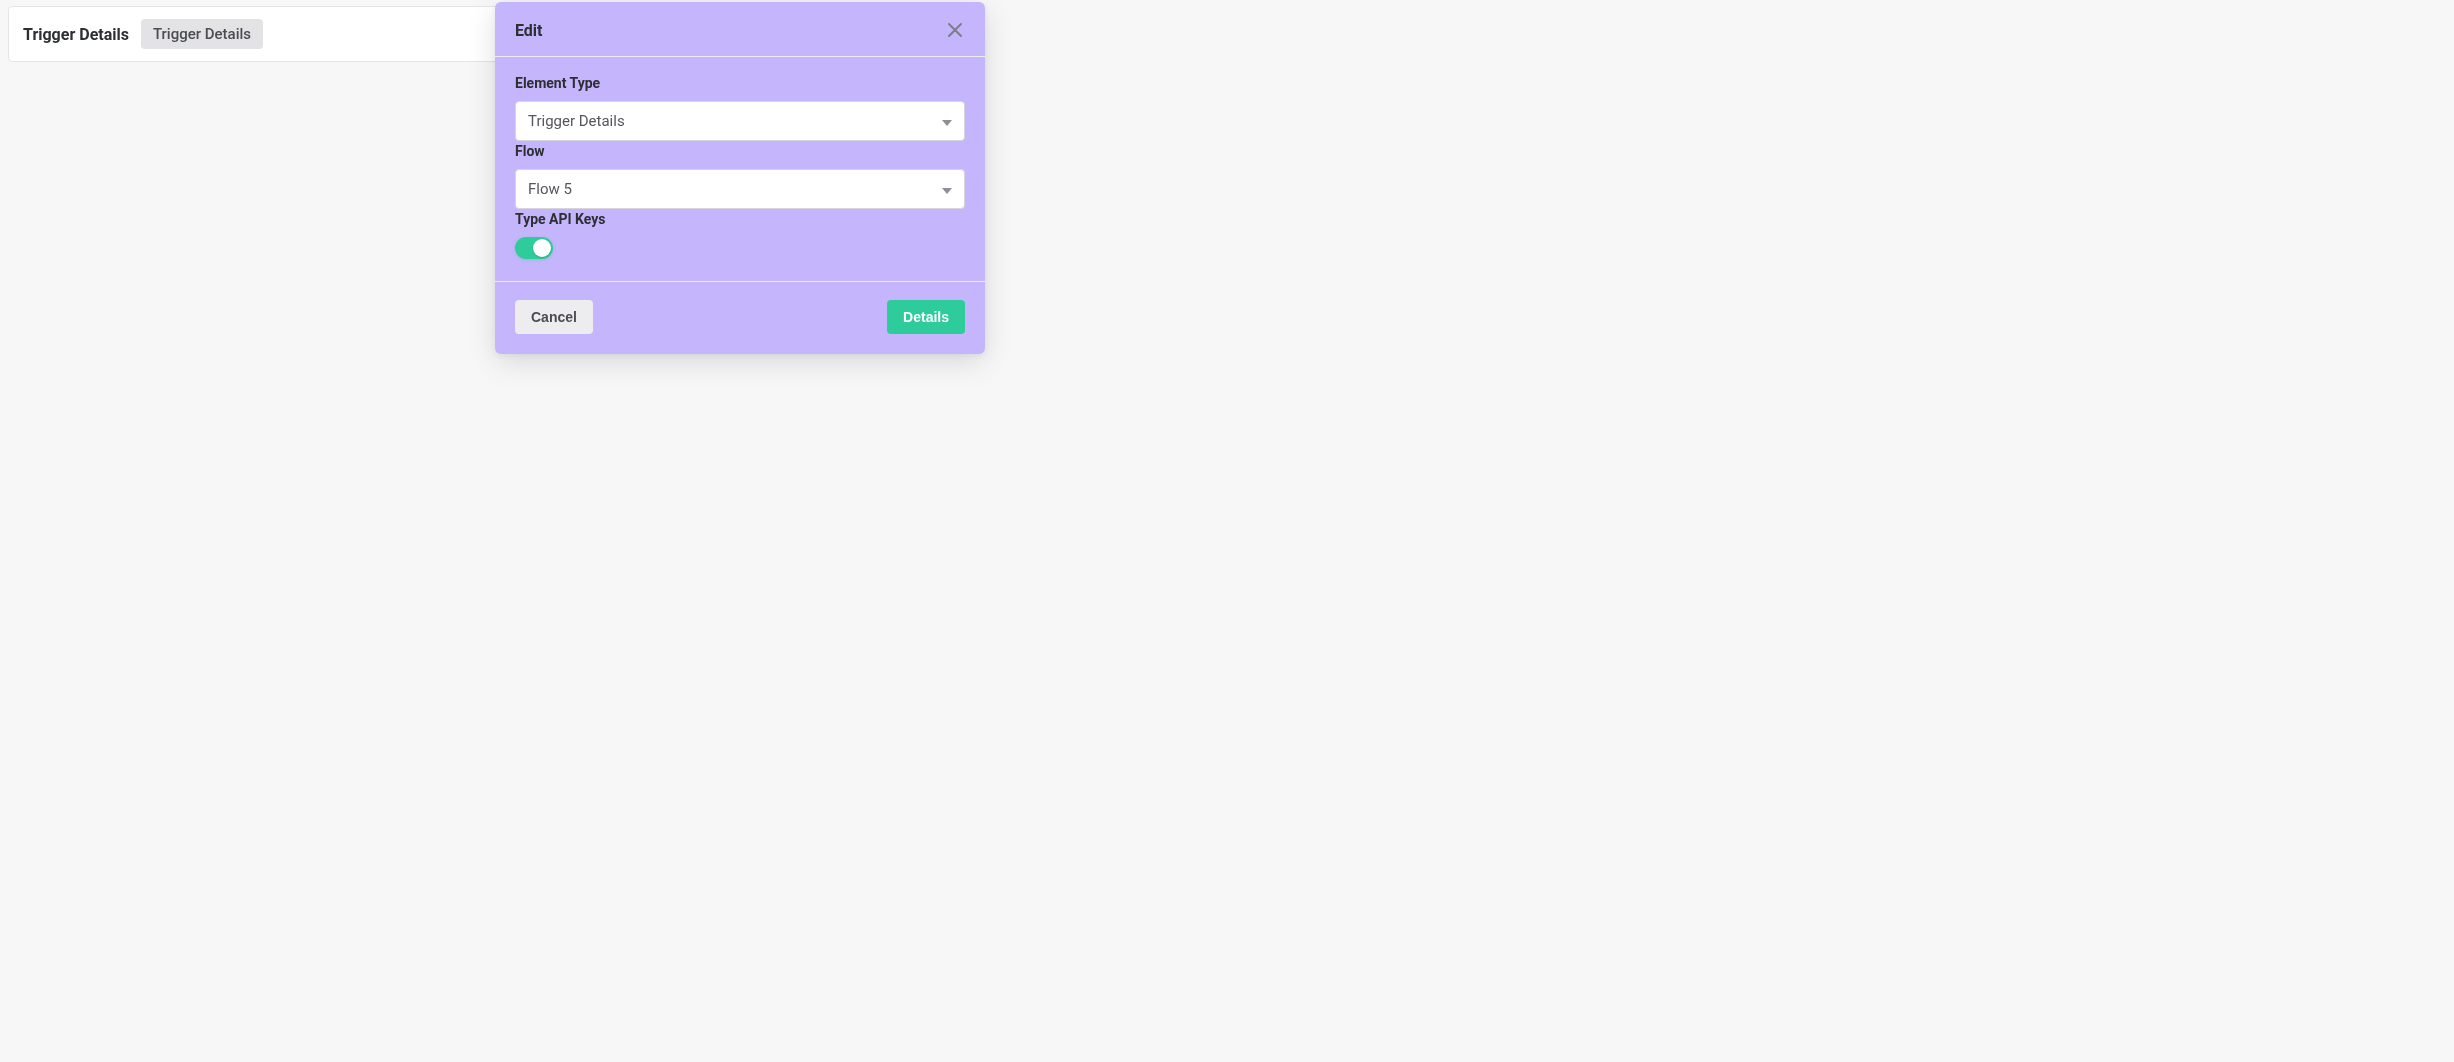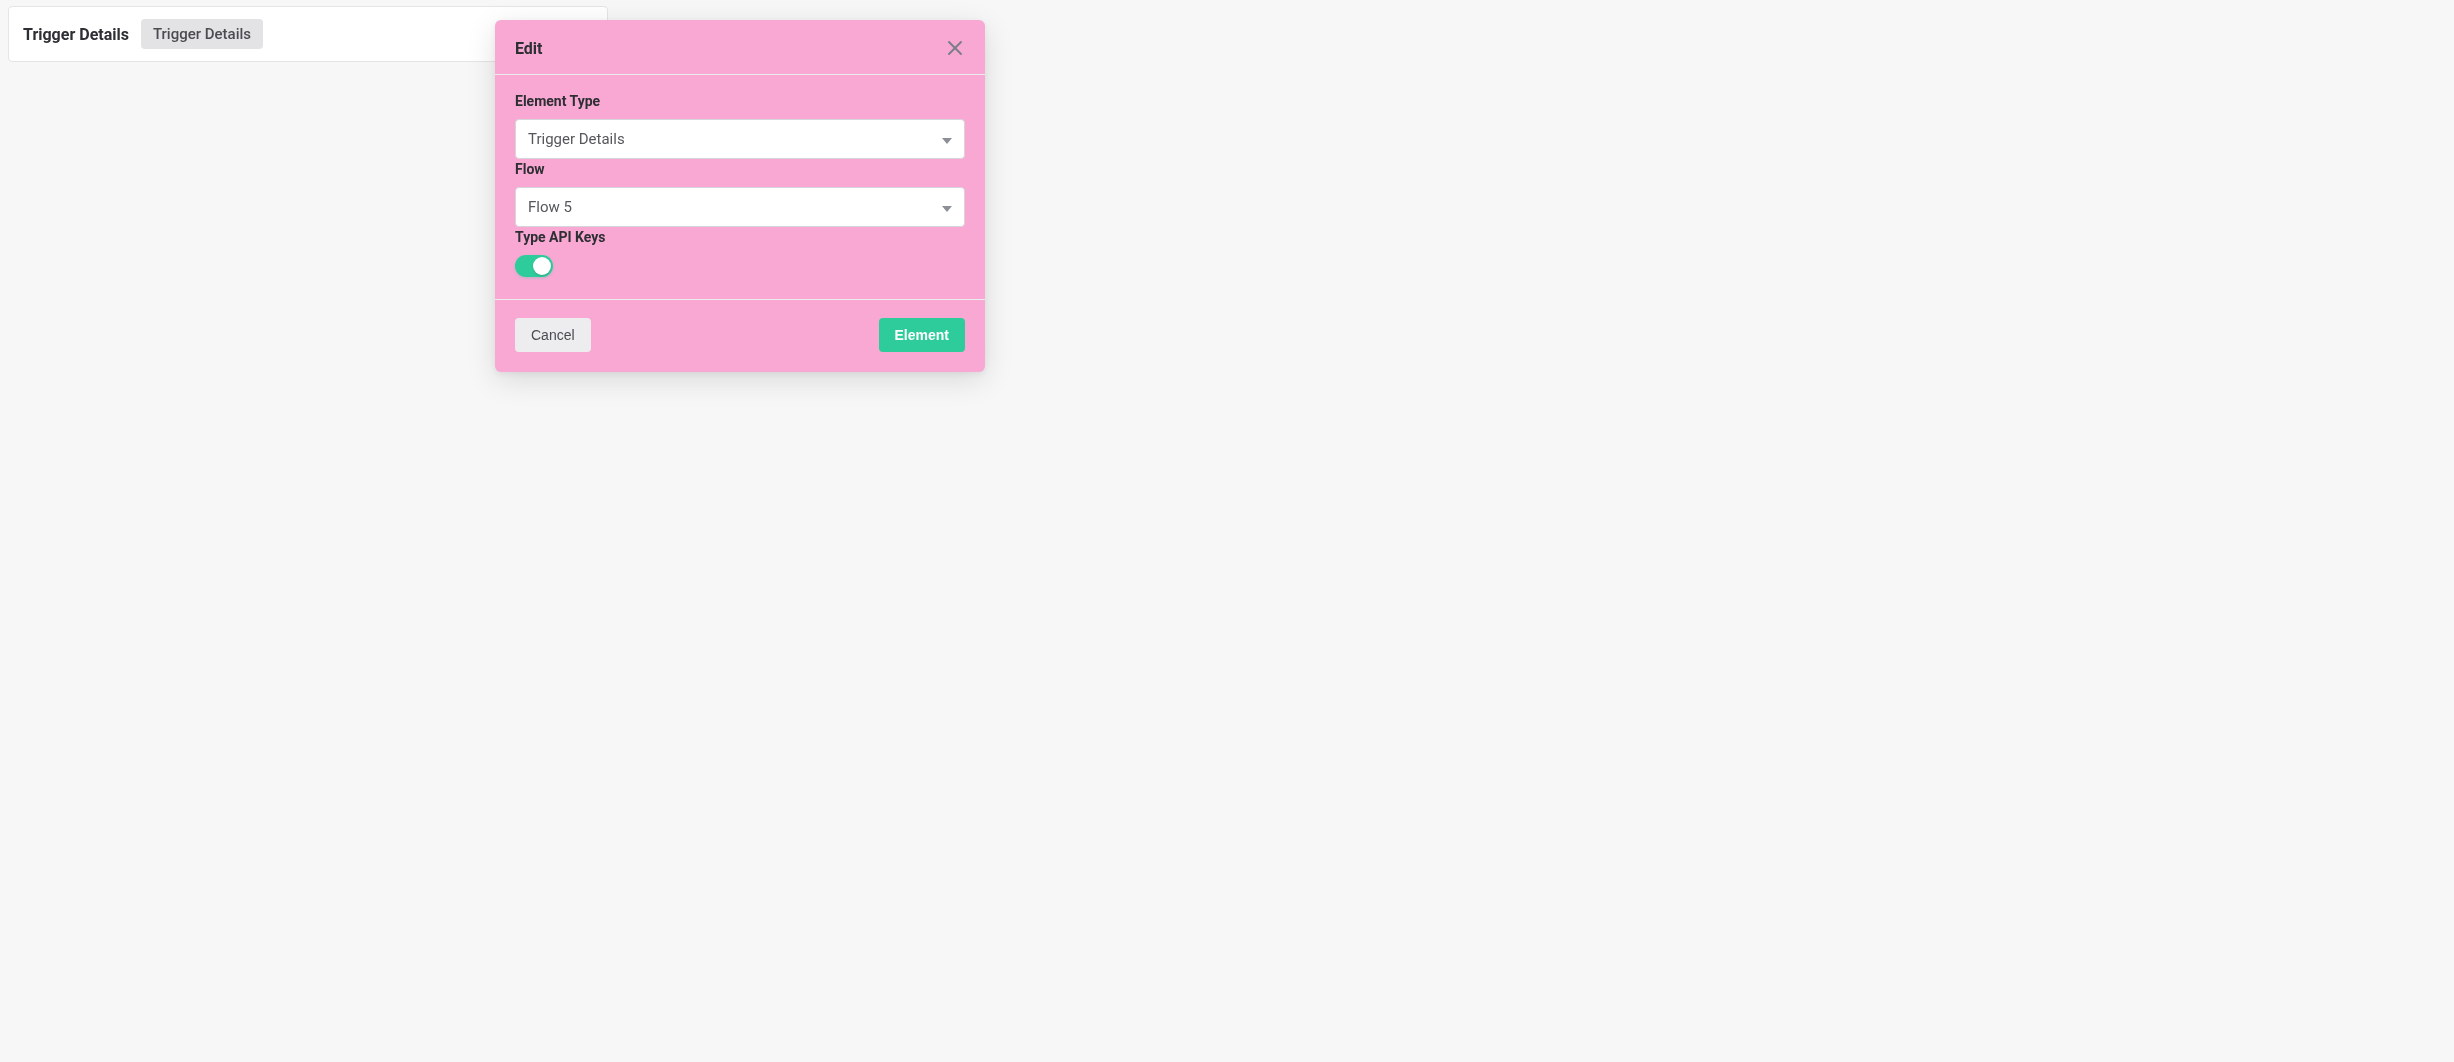--- a/index.html
+++ b/index.html
@@ -38,23 +38,23 @@
       background: #e3e3e5;
       color: #4a4c50;
       font-size: 15px;
       padding: 6px 12px;
       border-radius: 4px;
       font-weight: 500;
     }
     .dialog {
       position: absolute;
       left: 495px;
-      top: 20px;
+      top: 2px;
       width: 490px;
-      background: #f9a8d4;
+      background: #c4b5fd;
       border-radius: 6px;
       box-shadow: 0 8px 30px rgba(0,0,0,0.12), 0 2px 6px rgba(0,0,0,0.06);
       display: flex;
       flex-direction: column;
     }
     .dialog-header {
       display: flex;
       align-items: center;
       justify-content: space-between;
       padding: 18px 20px 16px 20px;
@@ -138,21 +138,21 @@
       padding: 18px 20px 20px 20px;
       display: flex;
       align-items: center;
       justify-content: space-between;
     }
     .btn {
       height: 34px;
       padding: 0 16px;
       border-radius: 4px;
       font-size: 14px;
-      font-weight: 400;
+      font-weight: 700;
       border: none;
       cursor: pointer;
       display: inline-flex;
       align-items: center;
       justify-content: center;
     }
     .btn-cancel {
       background: #ededef;
       color: #4a4c50;
     }
@@ -209,15 +209,15 @@
     <div>
       <div class="field-label">Type API Keys</div>
       <div class="toggle">
         <div class="knob"></div>
       </div>
     </div>
   </div>
 
   <div class="dialog-footer">
     <button class="btn btn-cancel">Cancel</button>
-    <button class="btn btn-accept">Element</button>
+    <button class="btn btn-accept">Details</button>
   </div>
 </div>
 
 </body></html>

